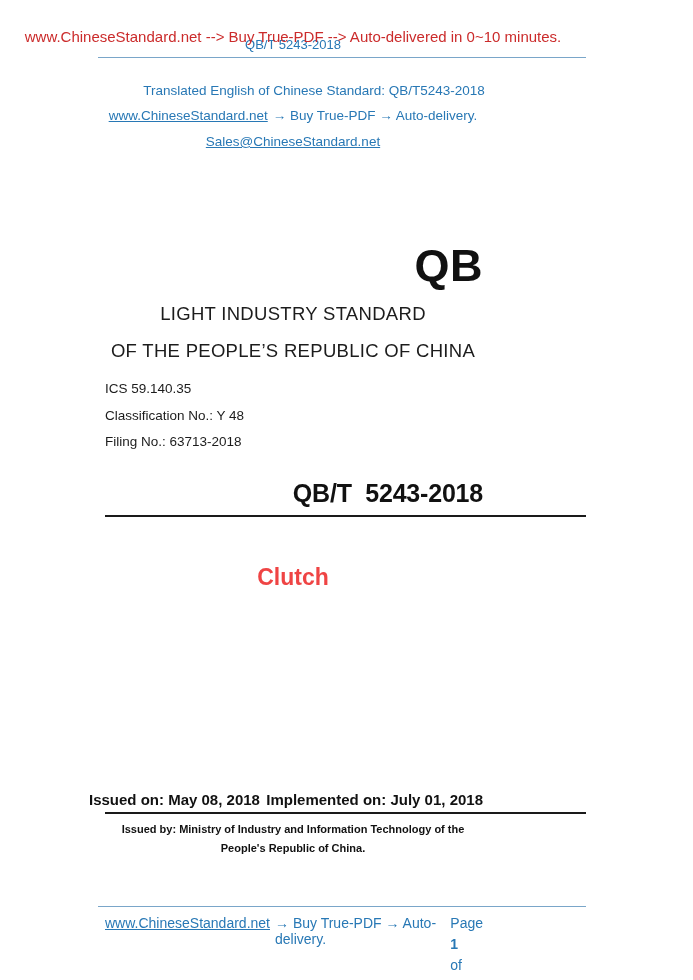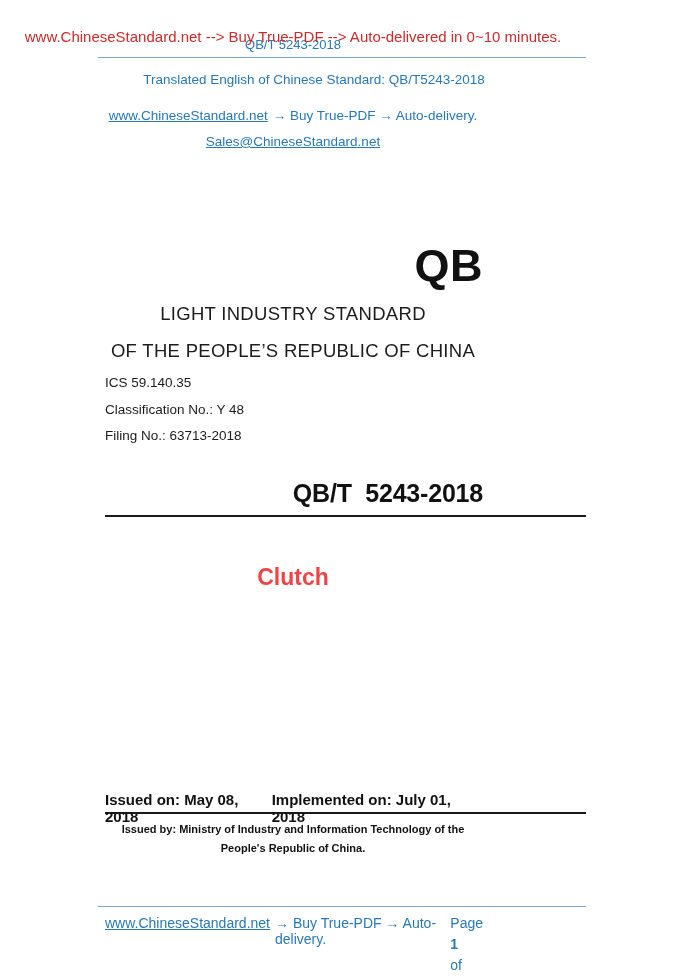--- a/index.html
+++ b/index.html
@@ -31,21 +31,21 @@
     position: absolute; left: 98px; width: 497px; height: 0;
     border-top: 1.5px solid #7aa6c9;
   }
   .rule-top { top: 57px; }
   .hdr-line {
     position: absolute; left: 0; right: 0;
     text-align: center;
     color: #2878b5;
     font-size: 13.5px;
   }
-  .hdr-translated { top: 72px; padding-left: 42px; }
+  .hdr-translated { top: 83px; padding-left: 42px; }
   .hdr-buy { top: 108px; display: flex; justify-content: center; gap: 5px; }
   .hdr-email { top: 134px; }
   .u { text-decoration: underline; cursor: pointer; }
   
   .logo {
     position: absolute; top: 243px; right: 103px;
     font-size: 45px; font-weight: bold; color: #111;
     letter-spacing: 0.5px; line-height: 1;
   }
   .std-line {
@@ -54,41 +54,42 @@
     color: #1c1c1c;
     font-size: 18.5px;
     letter-spacing: 0.3px;
   }
   .std-1 { top: 303px; }
   .std-2 { top: 340px; }
   .meta {
     position: absolute; left: 105px;
     color: #1c1c1c;
     font-size: 13.5px;
+    margin-top: 6px;
   }
   .meta-ics   { top: 375px; }
   .meta-class { top: 402px; }
   .meta-file  { top: 428px; }
   .std-number {
     position: absolute; top: 479px; right: 103px;
     font-size: 25px; font-weight: bold; color: #111;
     white-space: pre; letter-spacing: -0.2px;
   }
   .rule-thick {
     position: absolute; top: 515px; left: 105px; width: 487px; height: 0;
     border-top: 2.5px solid #1a1a1a;
   }
   .doc-title {
     position: absolute; top: 564px; left: 0; right: 0;
     text-align: center;
     font-size: 23px; font-weight: bold; color: #ef4444;
   }
   
   .issue-row {
-    position: absolute; top: 791px; left: 105px; right: 103px;
+    position: absolute; top: 791px; left: 89px; right: 103px;
     display: flex; justify-content: space-between;
     font-size: 15px; font-weight: bold; color: #111;
   }
   .rule-issue {
     position: absolute; top: 812px; left: 105px; width: 485px; height: 0;
     border-top: 2px solid #1a1a1a;
   }
   .issued-by {
     position: absolute; top: 820px; left: 0; right: 0;
     text-align: center;

